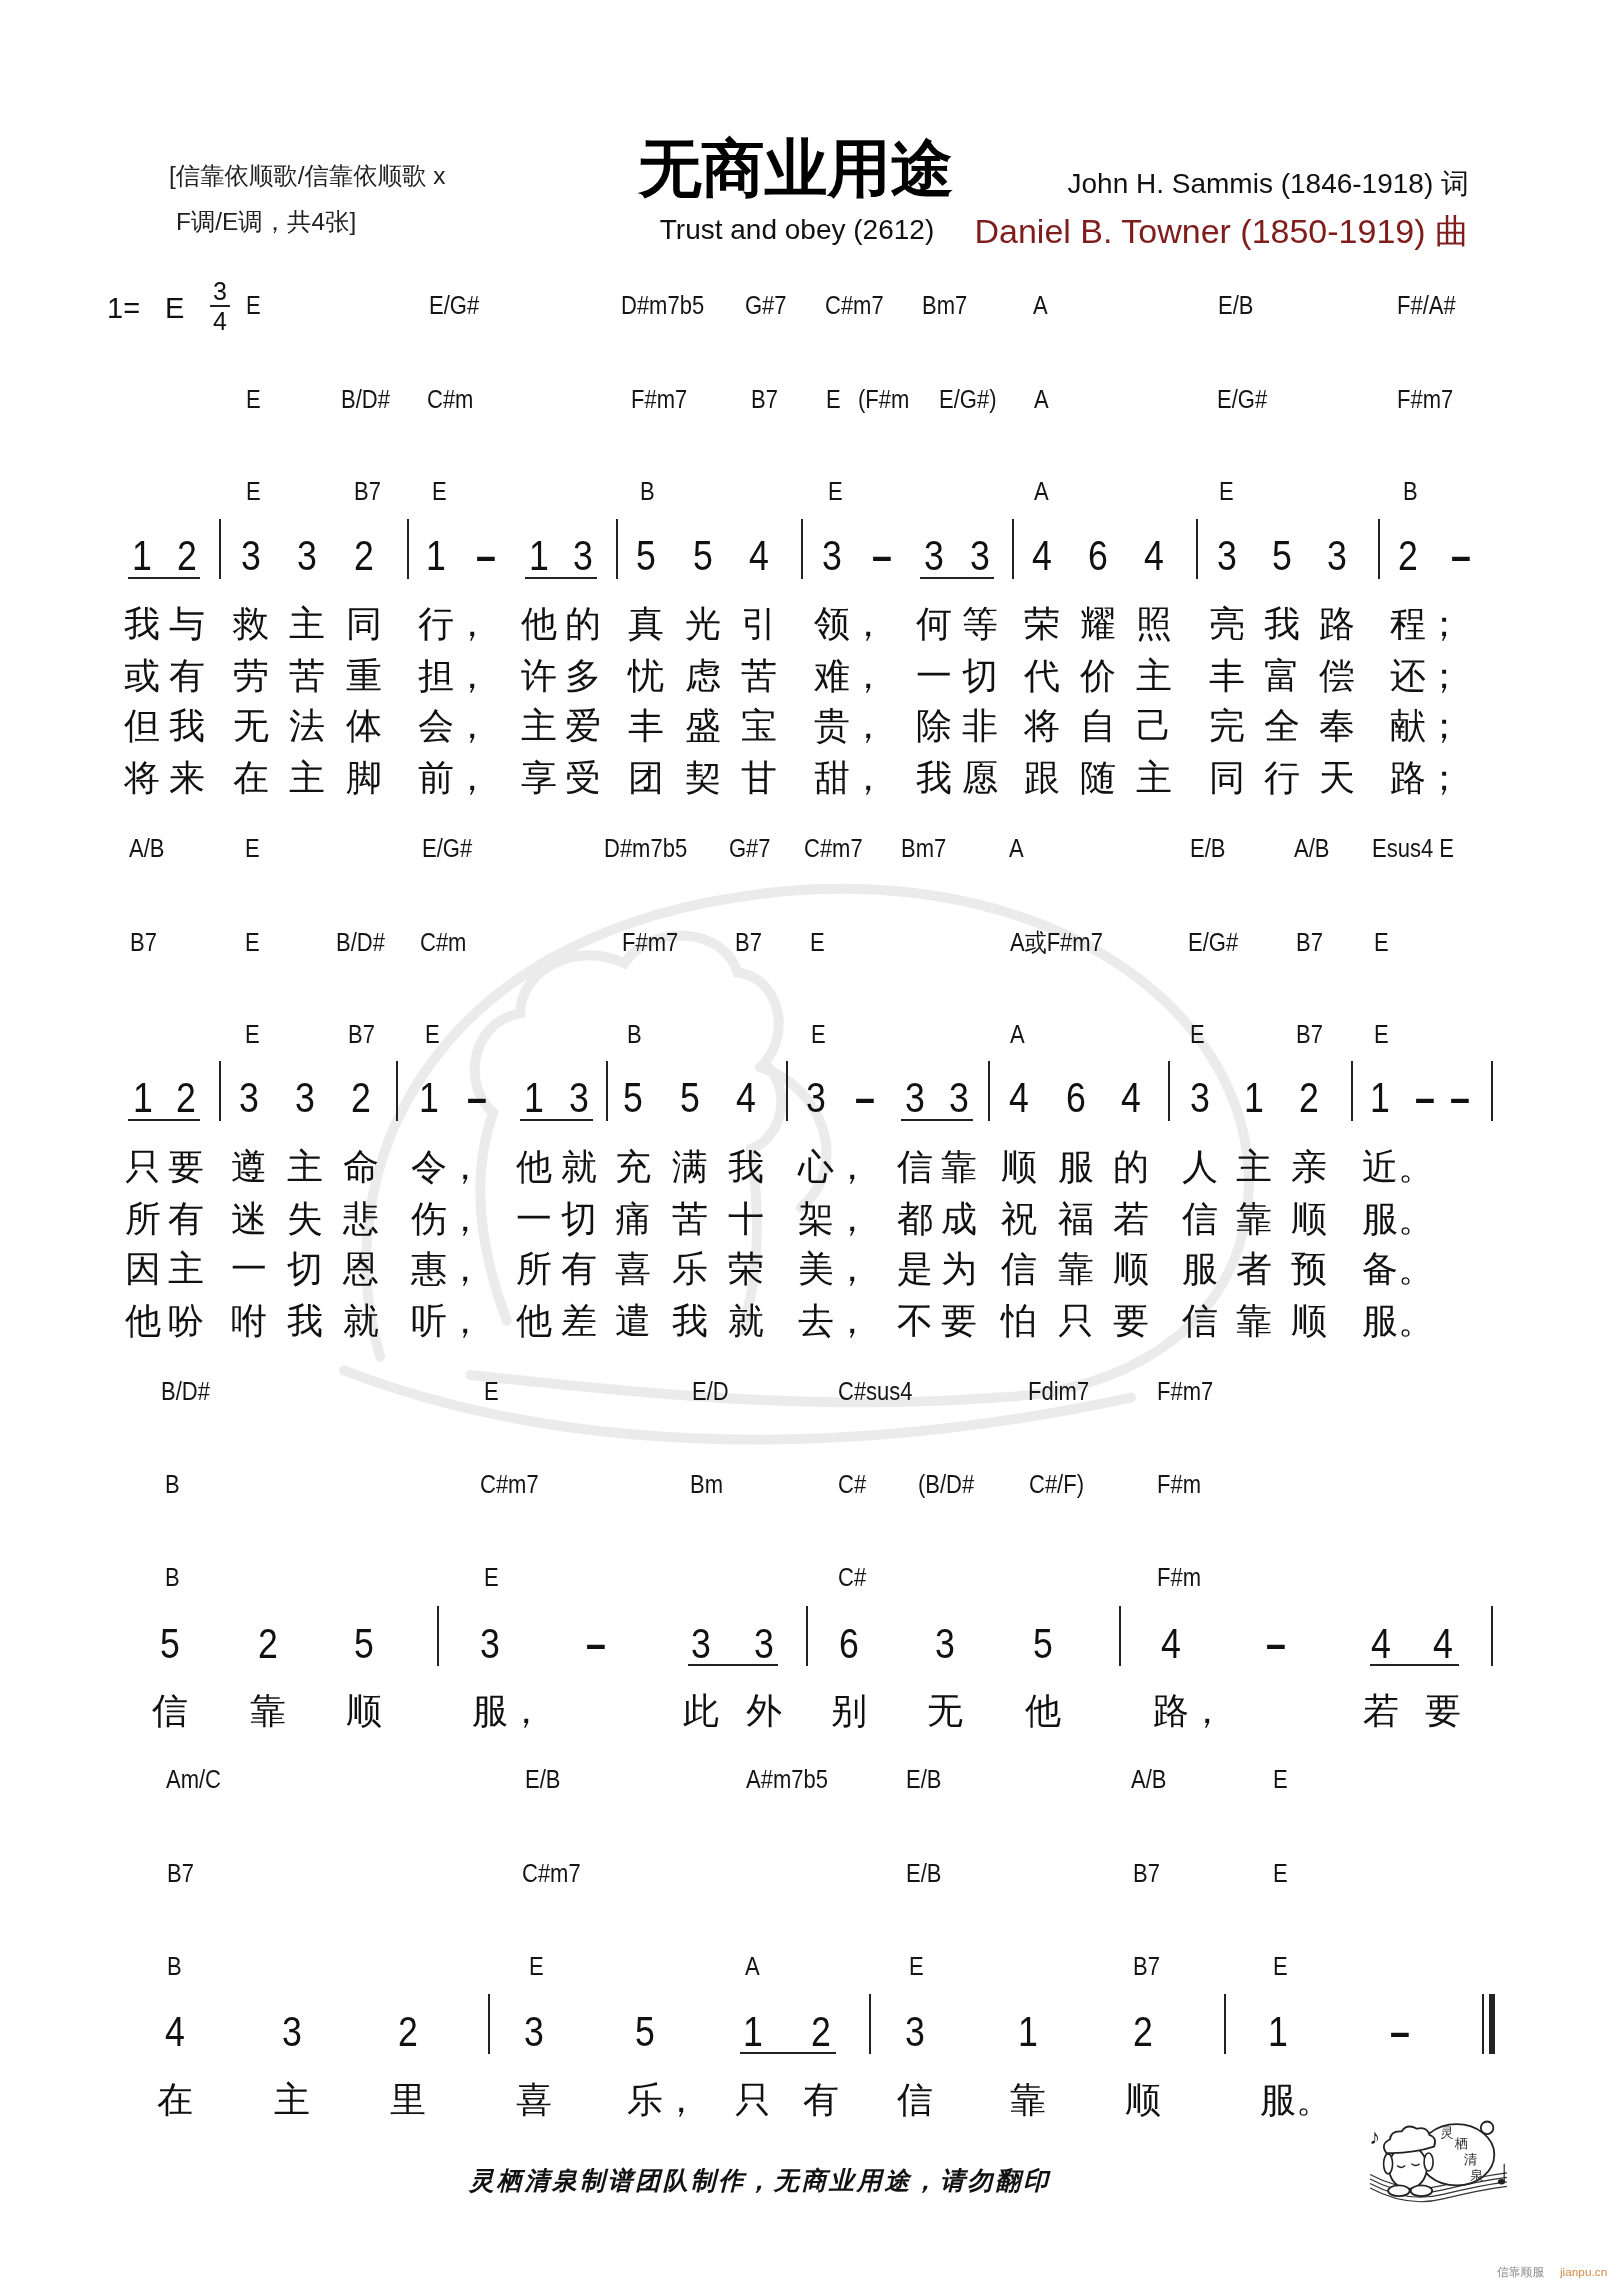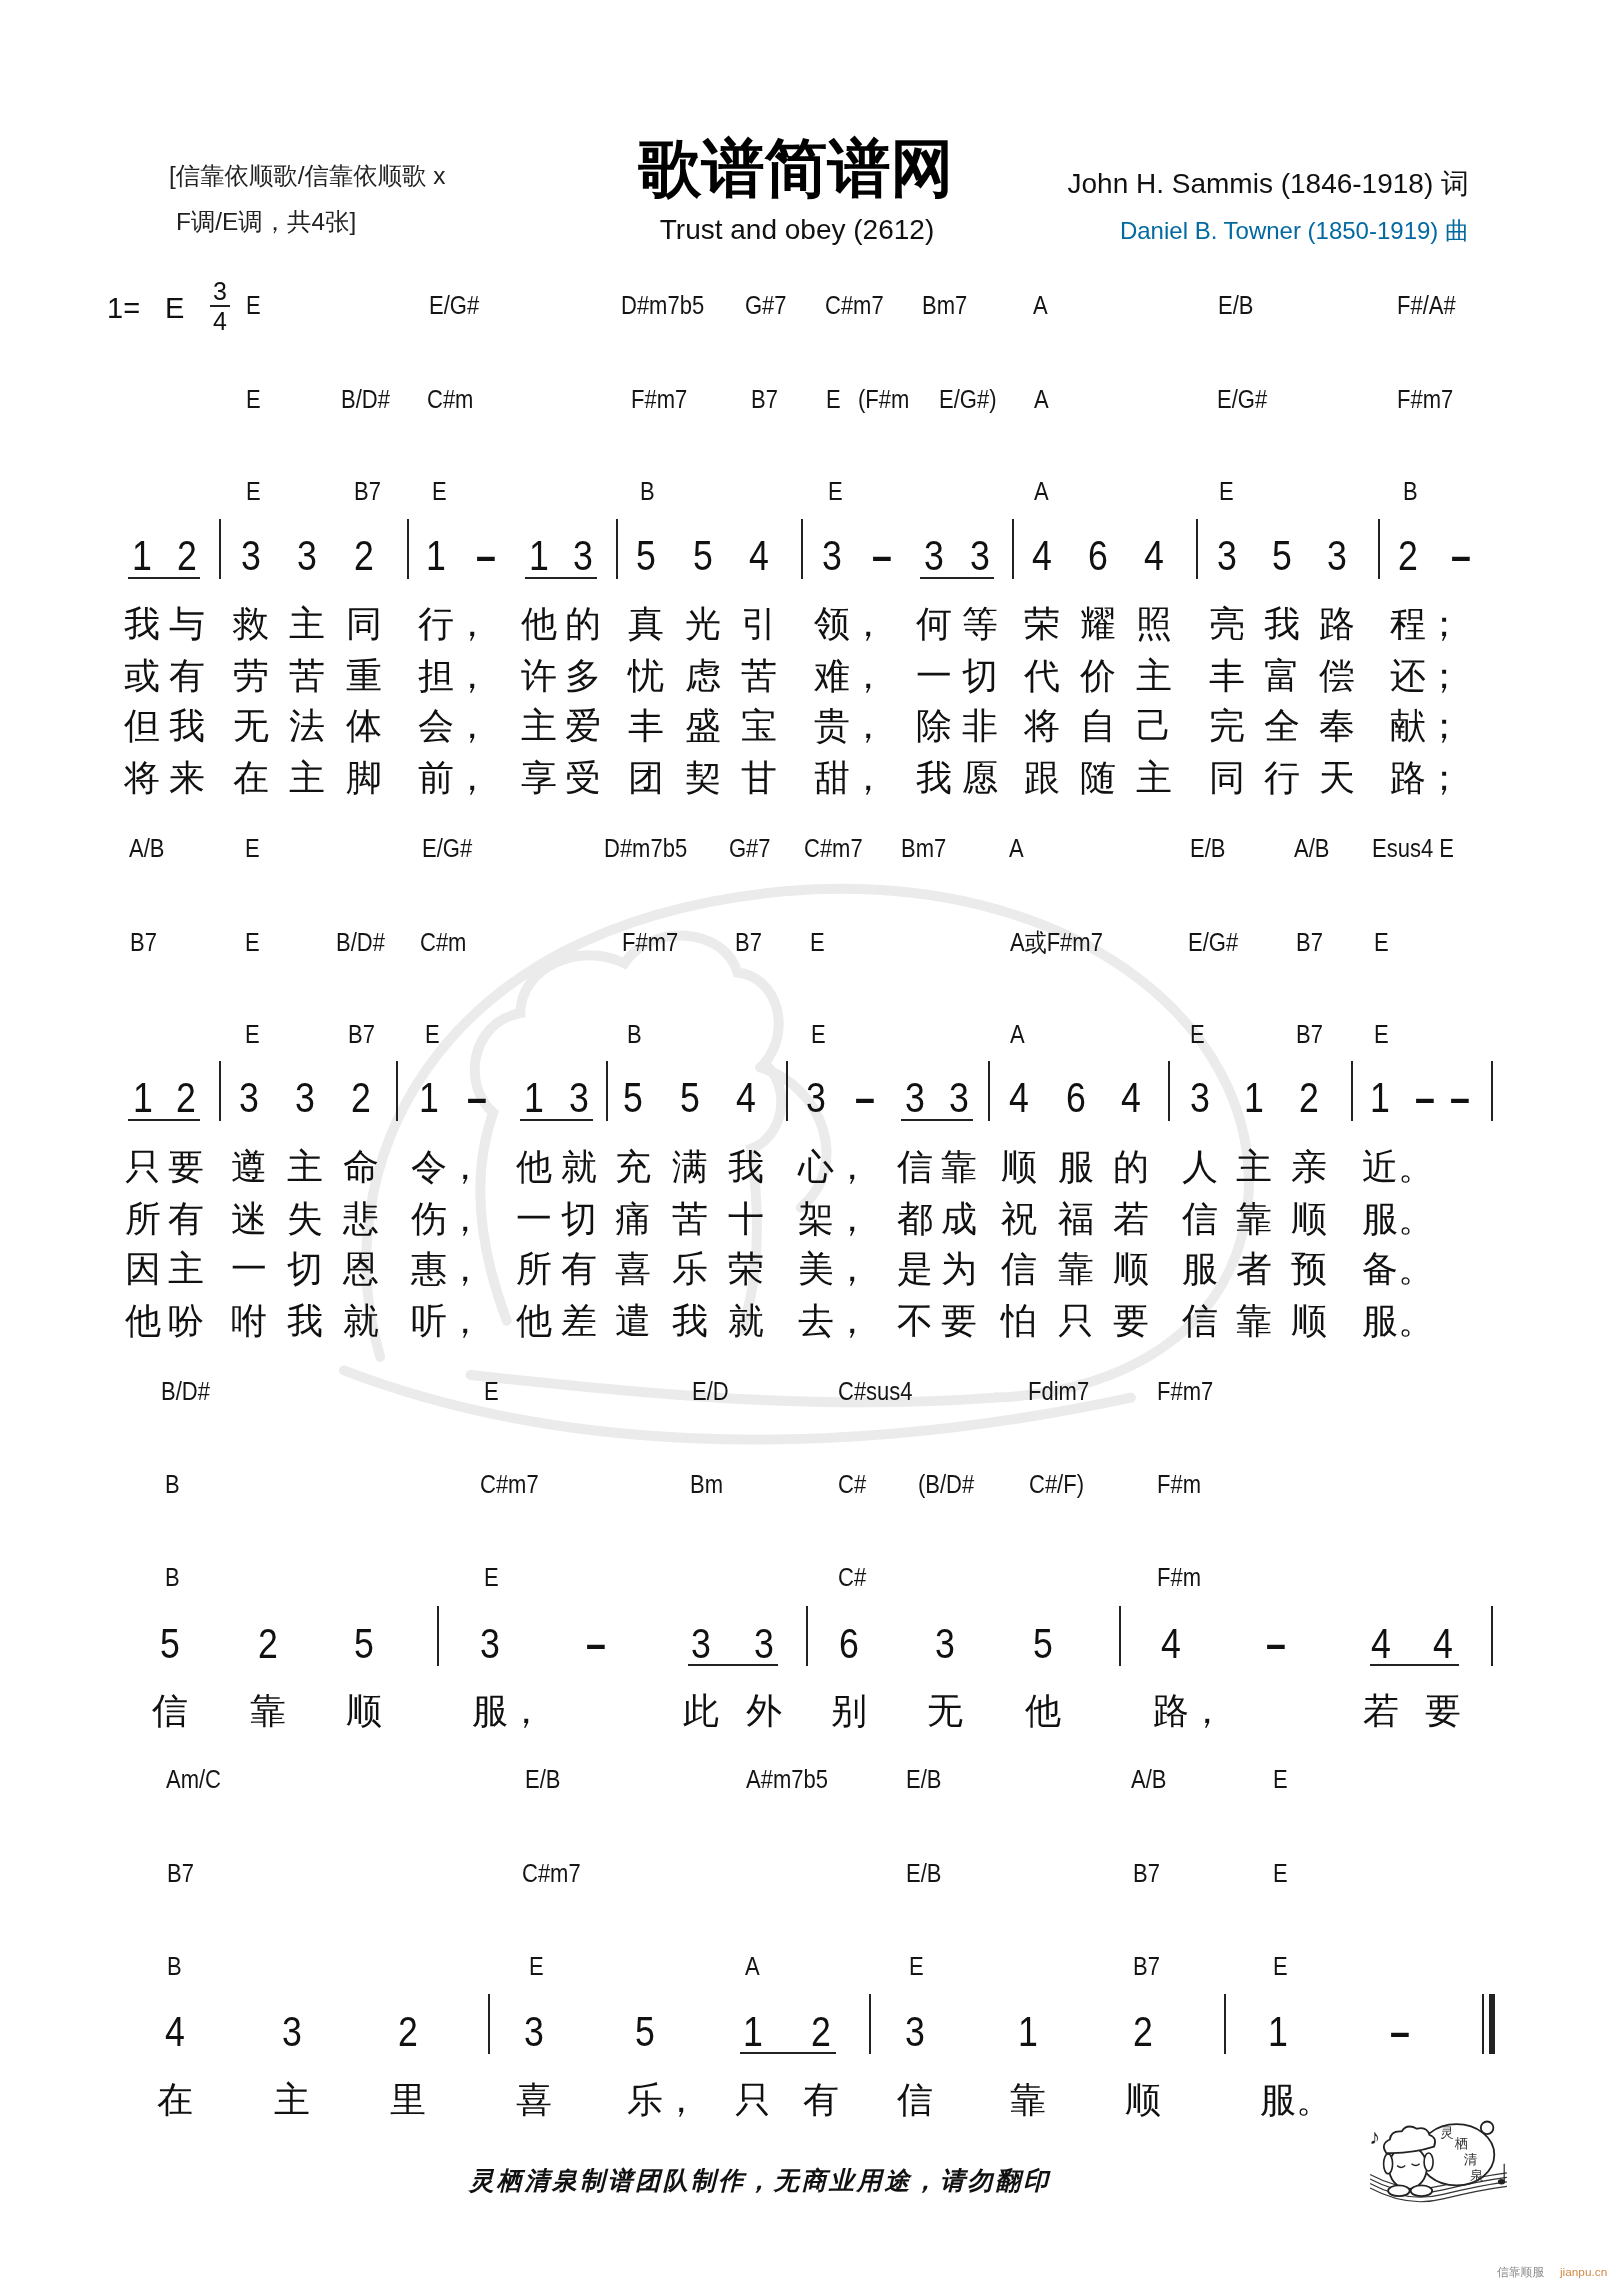--- a/index.html
+++ b/index.html
@@ -25,24 +25,24 @@
       <path d="M420 1500 C 360 1300, 470 1020, 870 985 C 1180 960, 1390 1130, 1380 1320 C 1370 1470, 1240 1540, 1100 1545"></path>
       <path d="M1100 1545 C 900 1560, 700 1540, 520 1520"></path>
       <path d="M560 1460 C 530 1380, 520 1300, 545 1230 C 510 1200, 520 1130, 575 1120 C 575 1070, 640 1040, 690 1065 C 720 1020, 800 1025, 815 1075 C 860 1080, 875 1140, 845 1175 C 880 1210, 860 1260, 830 1270 C 840 1340, 840 1410, 820 1470"></path>
       <path d="M840 1180 C 910 1200, 940 1290, 885 1335"></path>
       <path d="M380 1515 C 600 1600, 900 1620, 1250 1545"></path>
     </g>
   </svg>
 
   <div class="a v" style="left:169px;top:176px;font-size:24.4px;color:#222">[信靠依顺歌/信靠依顺歌 x</div>
   <div class="a v" style="left:176px;top:222px;font-size:24.4px;color:#222">F调/E调，共4张]</div>
-  <div class="a cx" style="left:796px;top:168px;font-size:63px;font-weight:bold;color:#000">歌谱简谱网</div>
+  <div class="a cx" style="left:796px;top:168px;font-size:63px;font-weight:bold;color:#000">无商业用途</div>
   <div class="a cx" style="left:797px;top:230px;font-size:28px;color:#111">Trust and obey (2612)</div>
   <div class="a v" style="right:147px;top:184px;font-size:28px;color:#111">John H. Sammis (1846-1918) 词</div>
-  <div class="a v" style="right:147px;top:231px;font-size:24px;color:#0369a1">Daniel B. Towner (1850-1919) 曲</div>
+  <div class="a v" style="right:147px;top:231px;font-size:34px;color:#7f1d1d">Daniel B. Towner (1850-1919) 曲</div>
 
   <div class="a v" style="left:107px;top:308px;font-size:29px">1=</div>
   <div class="a v" style="left:165px;top:308px;font-size:29px">E</div>
   <div>
     <div class="a cx" style="left:220px;top:291px;font-size:25px">3</div>
     <div class="a" style="left:210px;top:305px;width:20px;height:1.8px;background:#222"></div>
     <div class="a cx" style="left:220px;top:321px;font-size:25px">4</div>
   </div>
 
   <div class="sys">

